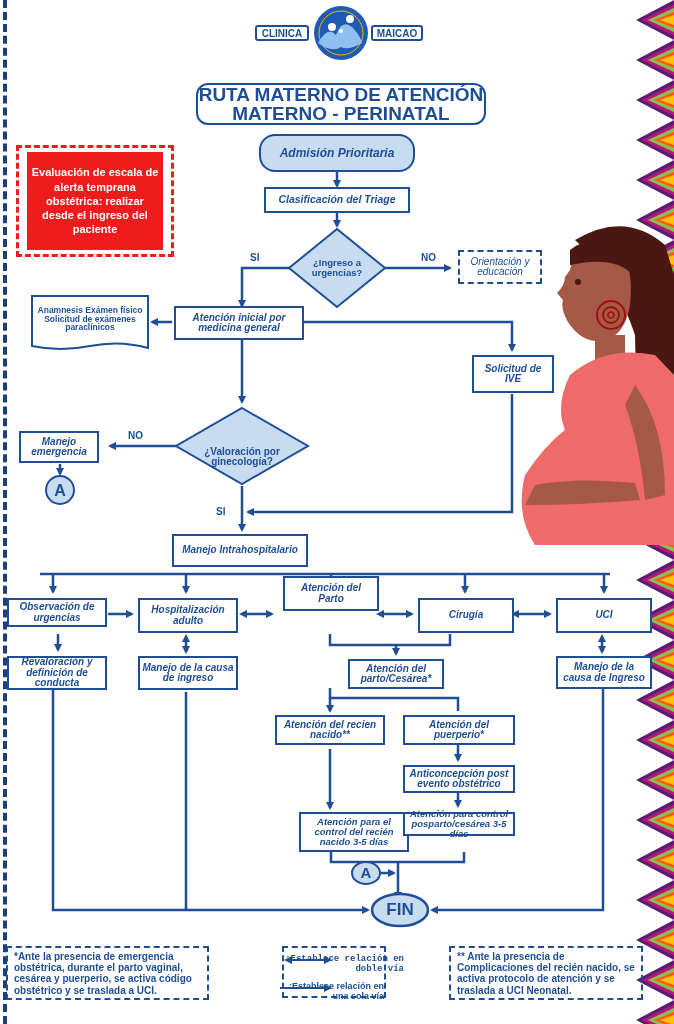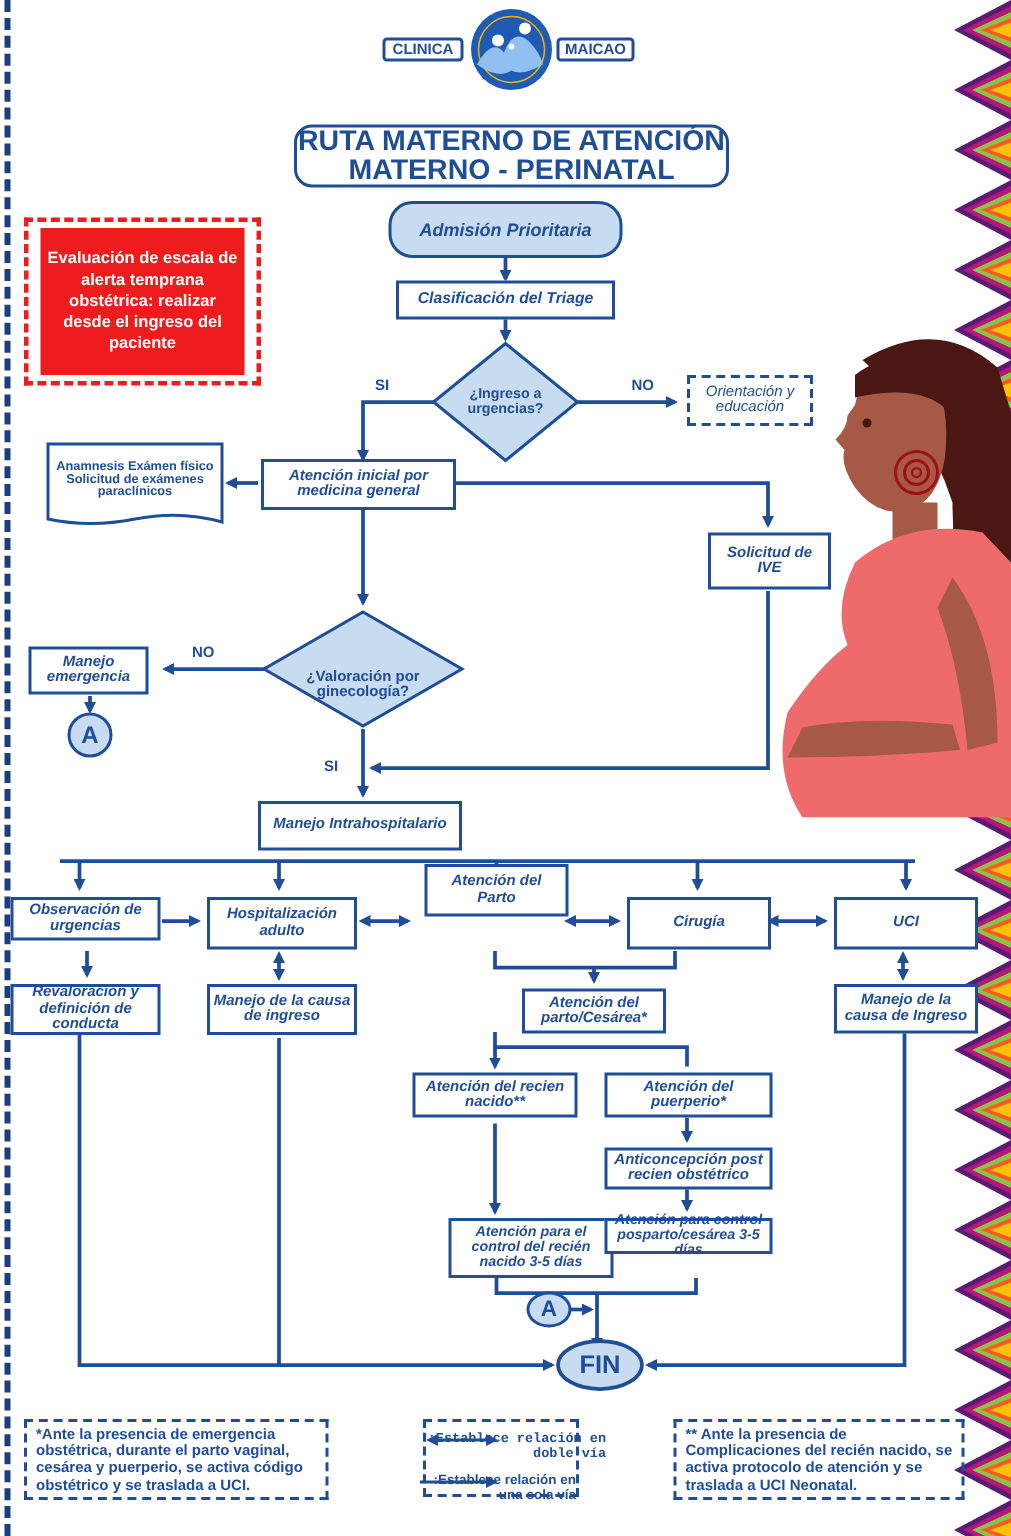--- a/index.html
+++ b/index.html
@@ -147,29 +147,29 @@
 <div class="box" style="left:418px;top:598px;width:96px;height:35px;">Cirugía</div>
 <div class="box" style="left:556px;top:598px;width:96px;height:35px;">UCI</div>
 
 <div class="box" style="left:7px;top:656px;width:100px;height:34px;">Revaloración y definición de conducta</div>
 <div class="box" style="left:138px;top:656px;width:100px;height:34px;">Manejo de la causa de ingreso</div>
 <div class="box" style="left:348px;top:659px;width:96px;height:30px;">Atención del parto/Cesárea*</div>
 <div class="box" style="left:556px;top:656px;width:96px;height:33px;">Manejo de la causa de Ingreso</div>
 
 <div class="box" style="left:275px;top:715px;width:110px;height:30px;">Atención del recien nacido**</div>
 <div class="box" style="left:403px;top:715px;width:112px;height:30px;">Atención del puerperio*</div>
-<div class="box" style="left:403px;top:765px;width:112px;height:28px;">Anticoncepción post recien obstétrico</div>
+<div class="box" style="left:403px;top:765px;width:112px;height:28px;">Anticoncepción post evento obstétrico</div>
 <div class="box" style="left:275px;top:812px;width:110px;height:40px;font-size:9.5px;margin-left:24px;">Atención para el control del recién nacido 3-5 días</div>
 <div class="box" style="left:403px;top:812px;width:112px;height:24px;font-size:9.5px;">Atención para control posparto/cesárea 3-5 días</div>
 
 <div class="dtext" style="left:352px;top:862px;width:28px;height:22px;font-size:15px;">A</div>
 <div class="dtext" style="left:372px;top:894px;width:56px;height:32px;font-size:17px;">FIN</div>
 
 <div class="lbl" style="left:250px;top:252px;">SI</div>
 <div class="lbl" style="left:421px;top:252px;">NO</div>
 <div class="lbl" style="left:128px;top:430px;">NO</div>
 <div class="lbl" style="left:216px;top:506px;">SI</div>
 
-<div class="note" style="left:16px;top:946px;width:203px;height:54px;">*Ante la presencia de emergencia obstétrica, durante el parto vaginal, cesárea y puerperio, se activa código obstétrico y se traslada a UCI.</div>
+<div class="note" style="left:6px;top:946px;width:203px;height:54px;">*Ante la presencia de emergencia obstétrica, durante el parto vaginal, cesárea y puerperio, se activa código obstétrico y se traslada a UCI.</div>
 <div class="note" style="left:282px;top:946px;width:104px;height:52px;padding:0;"></div>
 <div class="lbl" style="left:284px;top:955px;width:120px;text-align:right;font-size:9px;line-height:1.1;font-family:Liberation Mono, monospace;">:Establece relación en doble vía</div>
 <div class="lbl" style="left:284px;top:982px;width:100px;text-align:right;font-size:9px;line-height:1.1;">:Establece relación en una sola vía</div>
 <div class="note" style="left:449px;top:946px;width:194px;height:54px;">** Ante la presencia de Complicaciones del recién nacido, se activa protocolo de atención y se traslada a UCI Neonatal.</div>
 
 </body></html>

